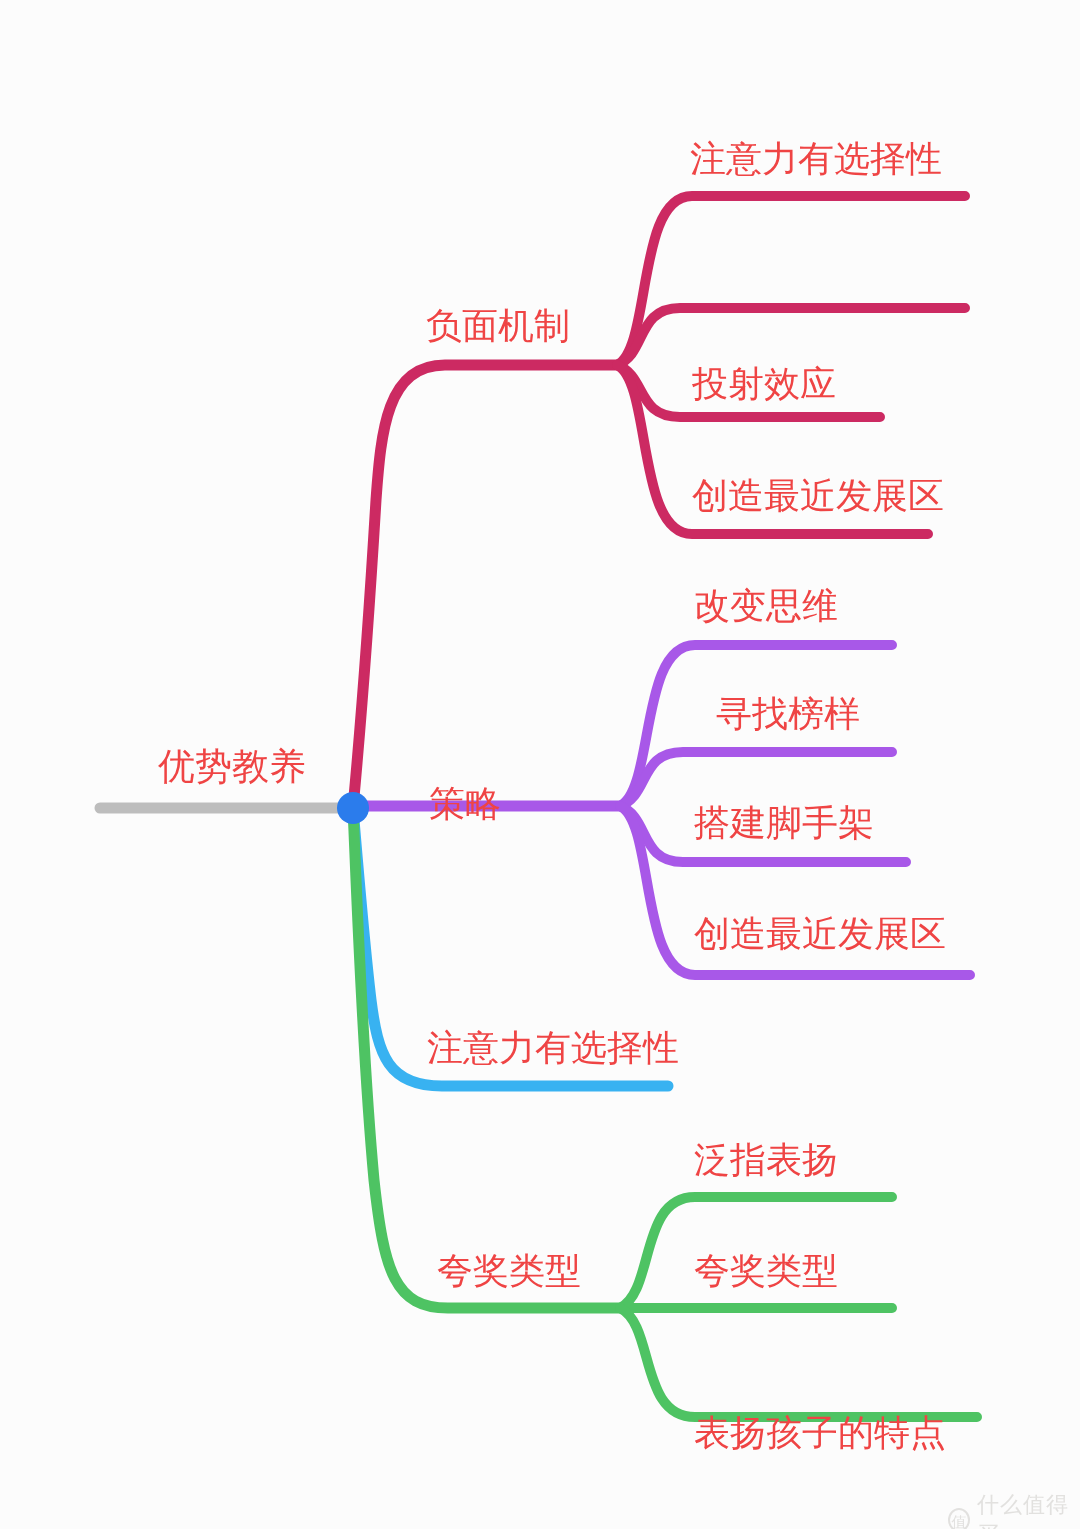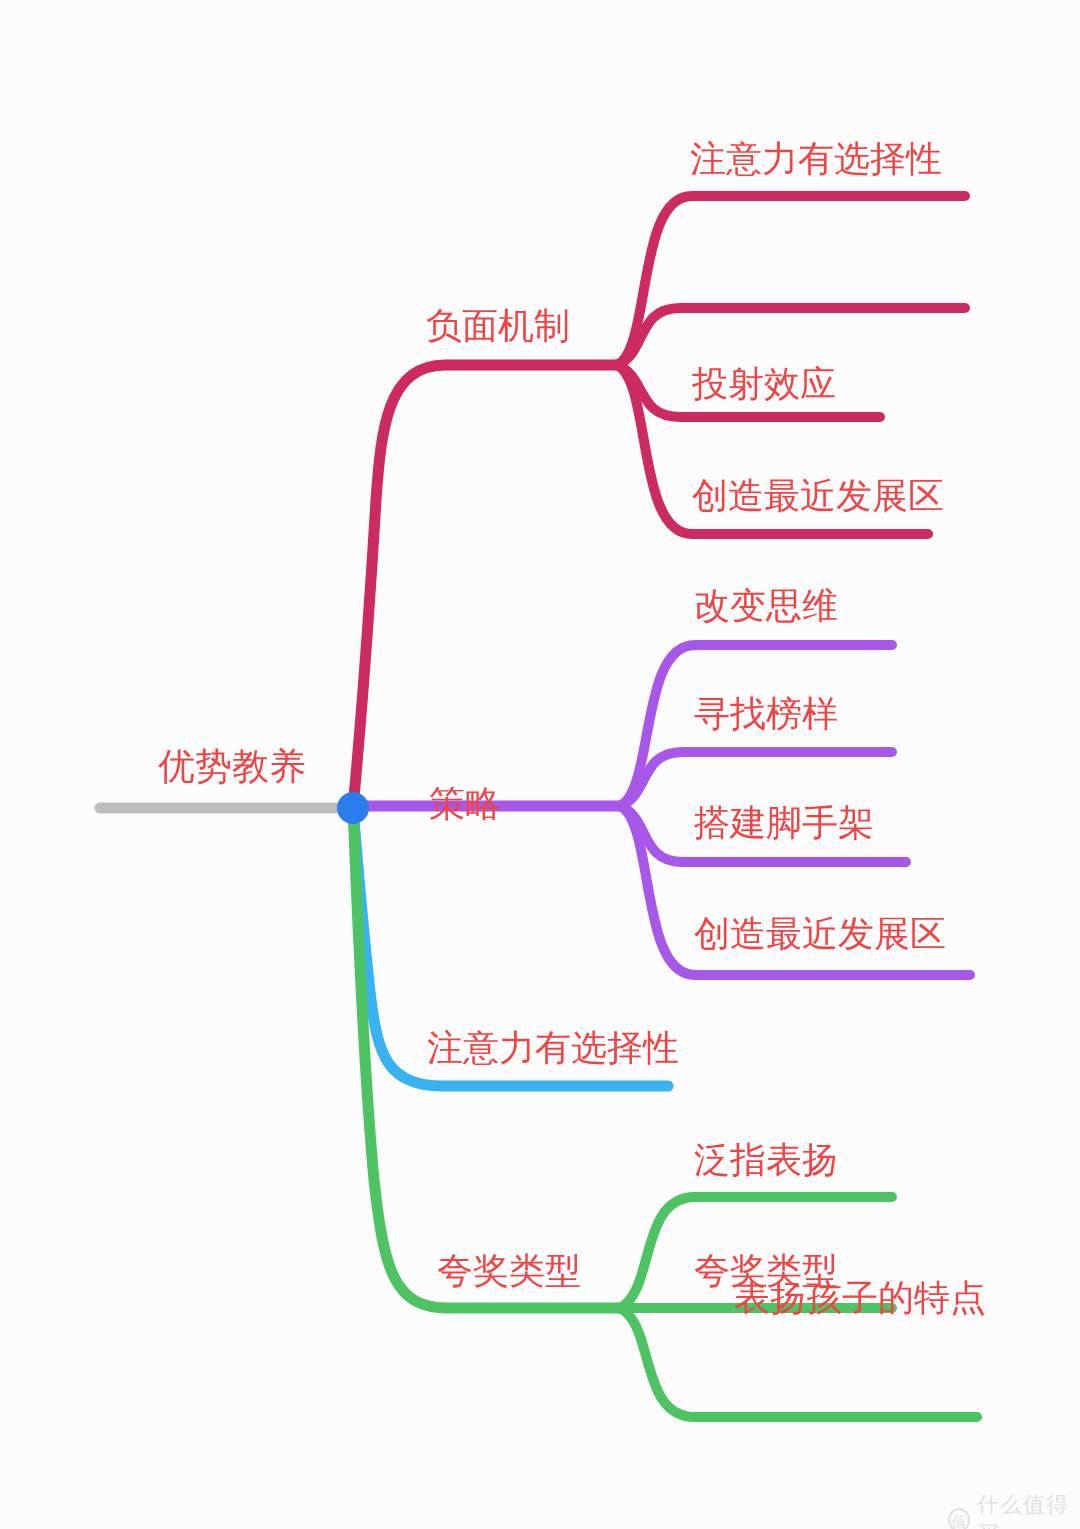--- a/index.html
+++ b/index.html
@@ -80,26 +80,26 @@
   <div class="node" style="left:426px; top:306px;">负面机制</div>
   <div class="node" style="left:429px; top:748px;margin-top:36px;">策略</div>
   <div class="node" style="left:427px; top:1028px;">注意力有选择性</div>
   <div class="node" style="left:429px; top:1251px;margin-left:8px;">夸奖类型</div>
 
   <div class="node" style="left:690px; top:139px;">注意力有选择性</div>
   <div class="node" style="left:692px; top:364px;">投射效应</div>
   <div class="node" style="left:692px; top:476px;">创造最近发展区</div>
 
   <div class="node" style="left:694px; top:586px;">改变思维</div>
-  <div class="node" style="left:694px; top:694px;">寻找榜样</div>
+  <div class="node" style="left:716px; top:694px;">寻找榜样</div>
   <div class="node" style="left:694px; top:914px;">创造最近发展区</div>
   <div class="node" style="left:694px; top:803px;">搭建脚手架</div>
 
   <div class="node" style="left:694px; top:1140px;">泛指表扬</div>
   <div class="node" style="left:694px; top:1251px;">夸奖类型</div>
-  <div class="node" style="left:694px; top:1278px;margin-left:40px;">表扬孩子的特点</div>
+  <div class="node" style="left:694px; top:1413px;">表扬孩子的特点</div>
 
   <div class="watermark">
     <span class="wm-logo">值</span>
     <span class="wm-text">什么值得买</span>
   </div>
 
 </div>
 
 </body></html>

